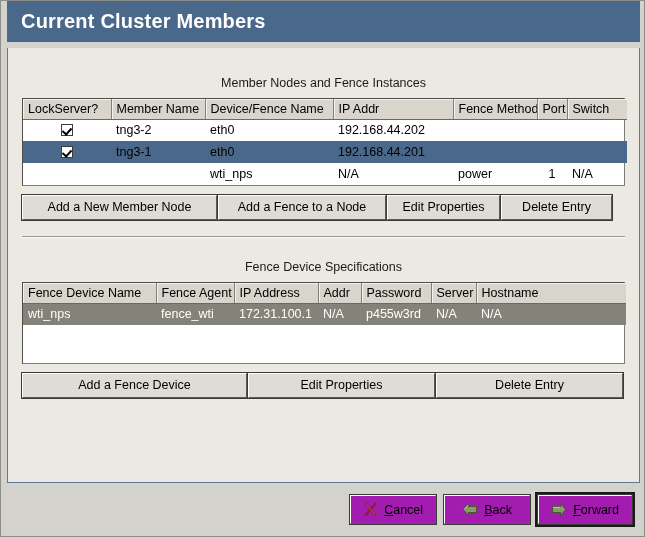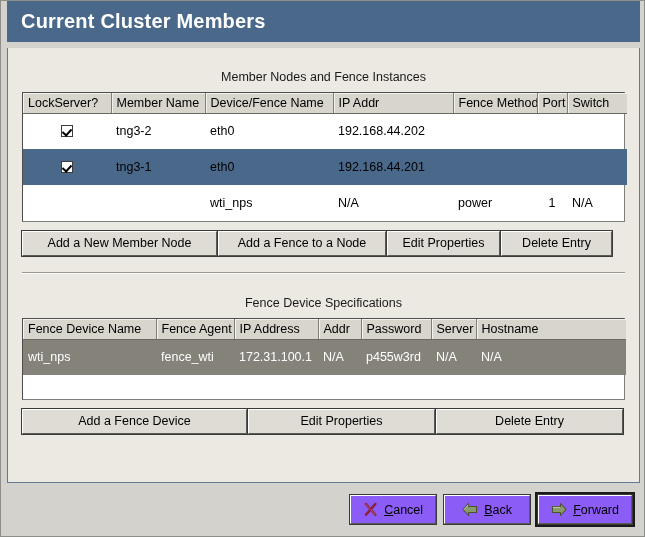--- a/index.html
+++ b/index.html
@@ -54,21 +54,21 @@
     background: #ece9e3;
     border: 1px solid #5e7a95;
     border-top: none;
   }
 
   
   .section-caption {
     text-align: center;
     font-size: 12.5px;
     color: #1a1a1a;
-    margin-top: 22px;
+    margin-top: 28px;
     margin-bottom: 8px;
   }
 
   
   .grid-wrap {
     margin: 0 14px;
     border: 1px solid #4e4e4e;
     border-right-color: #7d7d7a;
     border-bottom-color: #7d7d7a;
     background: #ffffff;
@@ -90,21 +90,21 @@
     box-sizing: border-box;
     border-right: 1px solid #808078;
     border-bottom: 1px solid #6a6a64;
     box-shadow: inset 1px 1px 0 #f4f2ec;
     white-space: nowrap;
     overflow: hidden;
   }
   table.grid thead th:last-child { border-right: none; }
   table.grid tbody td {
     padding: 2px 5px;
-    height: 36px;
+    height: 22px;
     box-sizing: border-box;
     white-space: nowrap;
     overflow: hidden;
   }
   table.grid tbody tr.sel-focus td {
     background: #4a688a;
     color: #000000;
     margin-left: 8px;
   }
   table.grid tbody tr.sel-gray td {
@@ -178,21 +178,21 @@
     height: 45px;
     display: flex;
     justify-content: flex-end;
     align-items: center;
     gap: 8px;
     padding-right: 6px;
     box-sizing: border-box;
   }
   .abtn {
     position: relative;
-    background: #8b5cf6;
+    background: #a21caf;
     border: 1px solid #ffffff;
     border-right-color: #5a5a55;
     border-bottom-color: #5a5a55;
     box-shadow: 0 0 0 1px #3a3a36;
     height: 29px;
     min-width: 86px;
     padding: 0 12px;
     display: flex;
     align-items: center;
     justify-content: center;

